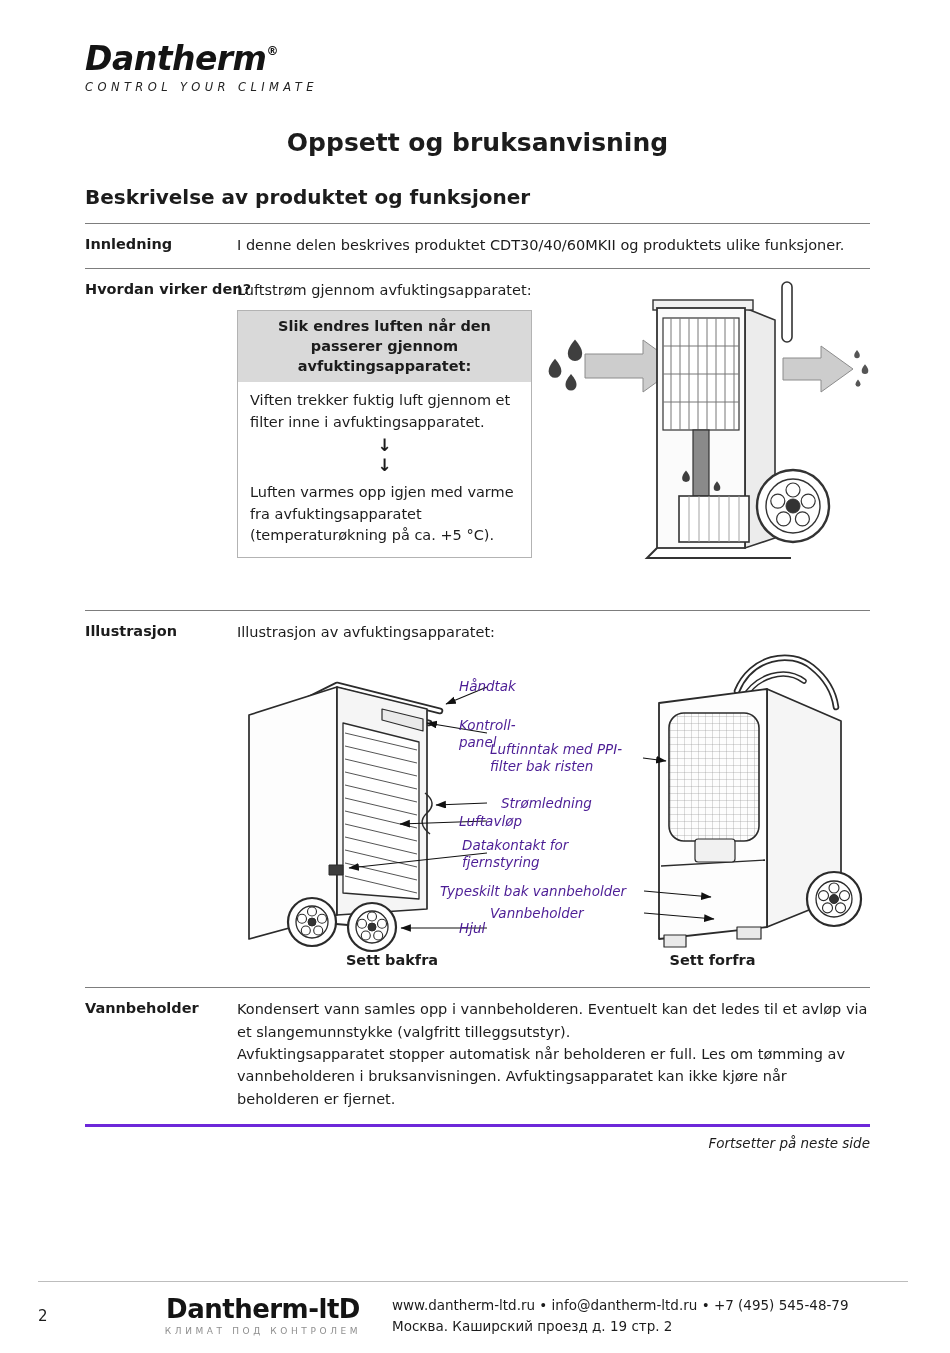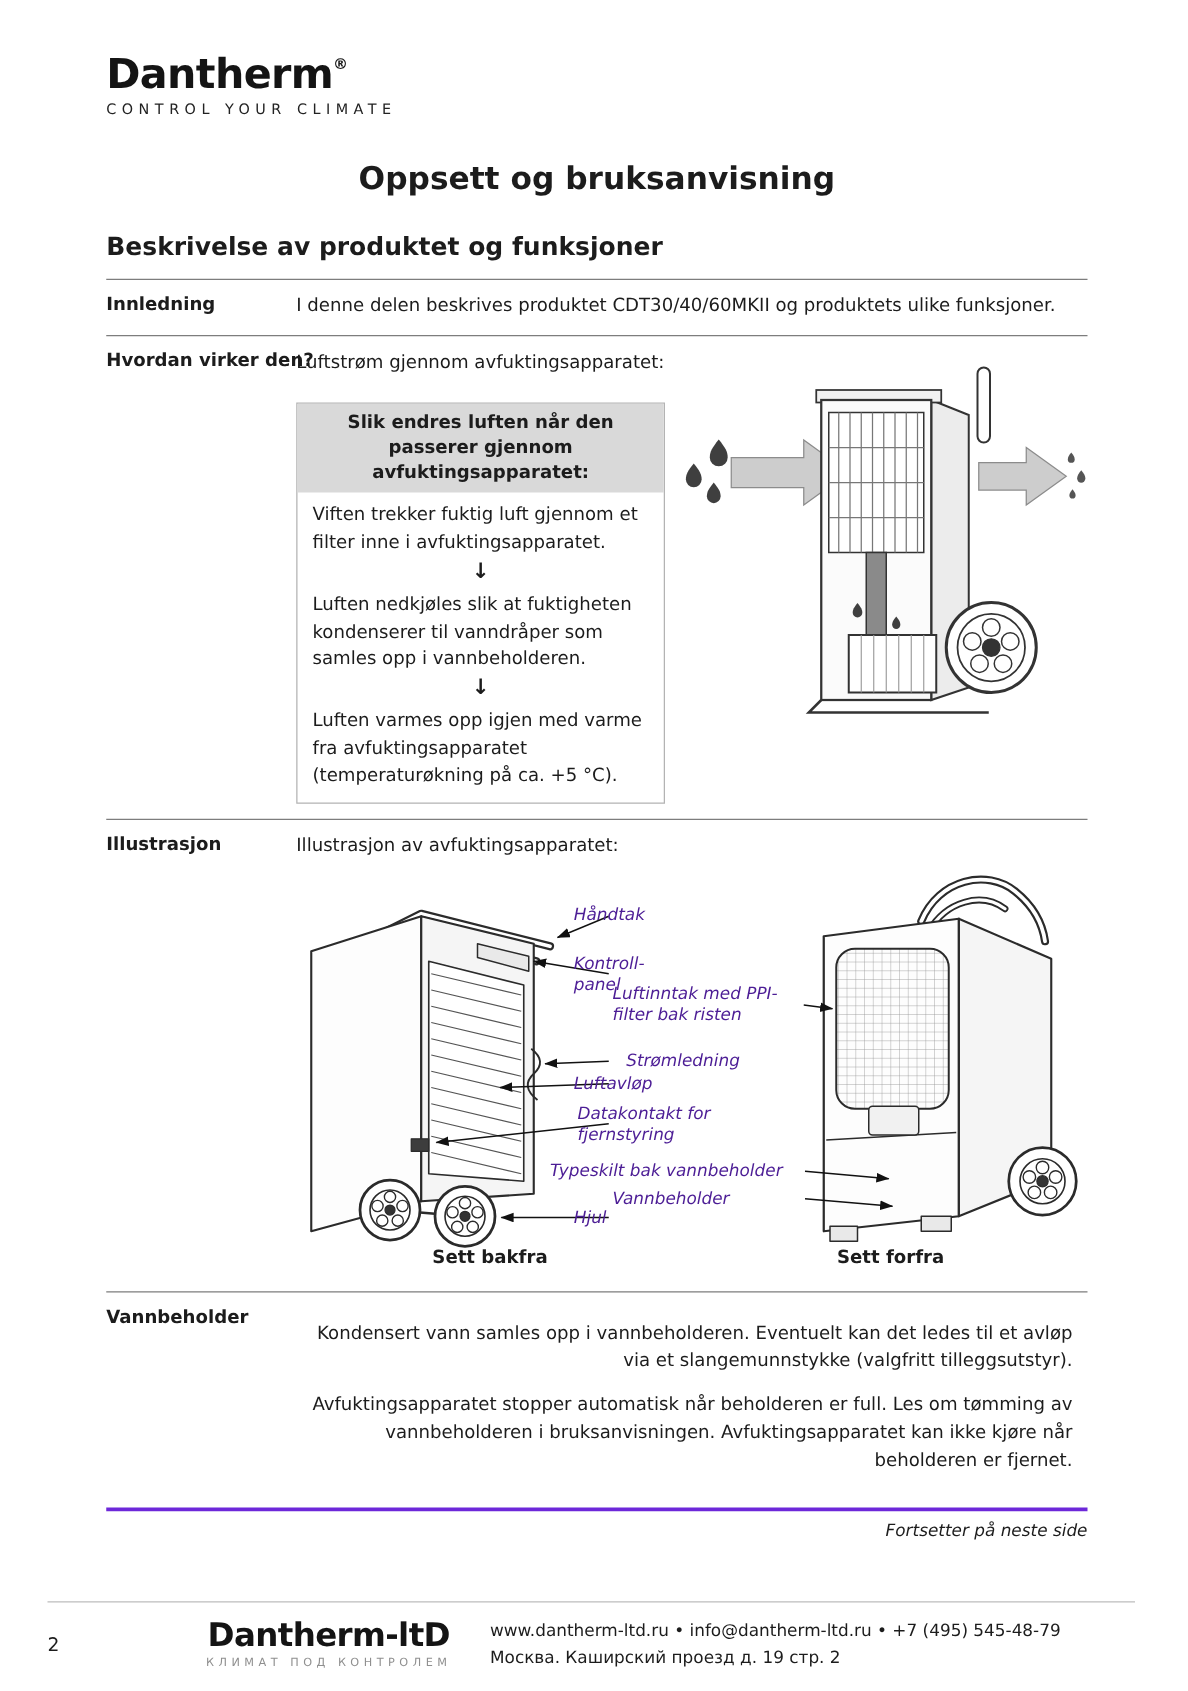--- a/index.html
+++ b/index.html
@@ -1,34 +1,34 @@
 <!DOCTYPE html>
 <html><head>
 <meta charset="utf-8">
 <style>
   * { margin:0; padding:0; box-sizing:border-box; }
   html,body { background:#fff; }
   body { font-family:"DejaVu Sans","Liberation Sans",sans-serif; color:#1c1c1c; }
   .page { position:relative; width:950px; height:1353px; margin:0 auto; background:#fff; overflow:hidden; }
   .content { padding:0 80px 0 85px; }
 
-  .logo-block { padding-top:42px; }
+  .logo-block { padding-top:42px;font-style:italic; }
   .brand { font-size:33px; font-weight:800; letter-spacing:-0.5px; color:#141414; line-height:1.05; }
   .brand sup { font-size:12px; vertical-align:15px; font-weight:700; }
   .brand-tagline { font-size:11.5px; letter-spacing:4.4px; color:#222; margin-top:3px; font-weight:500; }
 
   .doc-title { text-align:center; font-size:25px; font-weight:700; margin-top:34px; }
   .doc-section { font-size:20px; font-weight:700; margin-top:28px; margin-bottom:14px; }
 
   .row { display:grid; grid-template-columns:152px 1fr; border-top:1px solid #7d7d7d; padding:10px 0 12px; }
   .row-label { font-weight:700; font-size:14.5px; white-space:nowrap; padding-top:2px; }
   .body-text { font-size:14.5px; line-height:1.55; }
   .after-text { margin-top:10px; }
 
-  .flow-wrap { position:relative; margin-top:20px; min-height:288px; }
+  .flow-wrap { position:relative; margin-top:8px; min-height:288px; }
   .flow-box { width:295px; border:1px solid #b3b3b3; background:#fff; }
   .flow-box-header { background:#d9d9d9; font-weight:700; text-align:center; padding:5px 14px 6px; font-size:14.5px; line-height:1.4; }
   .flow-step { padding:8px 12px 0; font-size:14.5px; line-height:1.5; }
   .flow-step-last { padding-bottom:10px; }
   .flow-arrow { text-align:center; font-size:17px; line-height:1; padding-top:3px; font-weight:700; }
   .airflow-svg { position:absolute; left:302px; top:-30px; }
 
   .illu-wrap { position:relative; height:328px; margin-top:4px; }
   .illu-svg { position:absolute; left:0; top:0; }
   .callout { position:absolute; font-style:italic; font-size:13.5px; line-height:1.25; color:#4c1d95; }
@@ -40,21 +40,21 @@
   .c-handtak { left:222px; top:31px; }
   .c-kontroll { left:222px; top:70px; width:66px; }
   .c-strom { left:222px; top:148px;margin-left:42px; }
   .c-luftavlop { left:222px; top:166px; }
   .c-datakontakt { left:225px; top:190px; width:120px; }
   .c-hjul { left:222px; top:273px; }
   .c-luftinntak { left:253px; top:94px; width:150px; }
   .c-typeskilt { left:203px; top:236px; width:200px; }
   .c-vannbeholder { left:253px; top:258px; width:150px; }
 
-  .tank-text p { margin:12px;text-align:right; }
+  .tank-text p { margin:0; }
   .continues { border-top:3px solid #6d28d9; text-align:right; font-style:italic; font-size:13.5px; padding-top:8px; margin-top:2px; }
 
   footer { position:absolute; left:38px; right:42px; bottom:16px; border-top:1px solid #bdbdbd; padding-top:13px; display:flex; align-items:center; }
   .page-num { font-size:15px; width:120px; }
   .footer-brand-block { text-align:center; margin-right:24px; min-width:210px; }
   .footer-brand { font-size:26px; font-weight:800; letter-spacing:-0.5px; color:#141414; line-height:1.05; }
   .footer-tagline { font-size:9px; letter-spacing:3.6px; color:#8f8f8f; margin-top:2px; }
   .footer-contact { font-size:13.5px; line-height:1.55; }
 </style>
 </head>
@@ -78,21 +78,20 @@
 
     <section class="row">
       <div class="row-label">Hvordan virker den?</div>
       <div>
         <p class="body-text">Luftstrøm gjennom avfuktingsapparatet:</p>
         <div class="flow-wrap">
           <div class="flow-box">
             <div class="flow-box-header">Slik endres luften når den passerer gjennom avfuktingsapparatet:</div>
             <div class="flow-step">Viften trekker fuktig luft gjennom et filter inne i avfuktingsapparatet.</div>
             <div class="flow-arrow">↓</div>
-            <div class="flow-step">Luften nedkjøles slik at fuktigheten kondenserer til vanndråper som samles opp i vannbeholderen.</div>
             <div class="flow-arrow">↓</div>
             <div class="flow-step flow-step-last">Luften varmes opp igjen med varme fra avfuktingsapparatet (temperaturøkning på ca. +5 °C).</div>
           </div>
 
           <svg class="airflow-svg" width="332" height="300" viewBox="0 0 332 300">
             <g fill="#3f3f3f">
               <path transform="translate(16,88) scale(1.15)" d="M0,-8 C4,-3 5.5,-0.5 5.5,3 A5.5,5.5 0 1 1 -5.5,3 C-5.5,-0.5 -4,-3 0,-8 Z"></path>
               <path transform="translate(36,70) scale(1.3)" d="M0,-8 C4,-3 5.5,-0.5 5.5,3 A5.5,5.5 0 1 1 -5.5,3 C-5.5,-0.5 -4,-3 0,-8 Z"></path>
               <path transform="translate(32,102) scale(1.0)" d="M0,-8 C4,-3 5.5,-0.5 5.5,3 A5.5,5.5 0 1 1 -5.5,3 C-5.5,-0.5 -4,-3 0,-8 Z"></path>
             </g>

